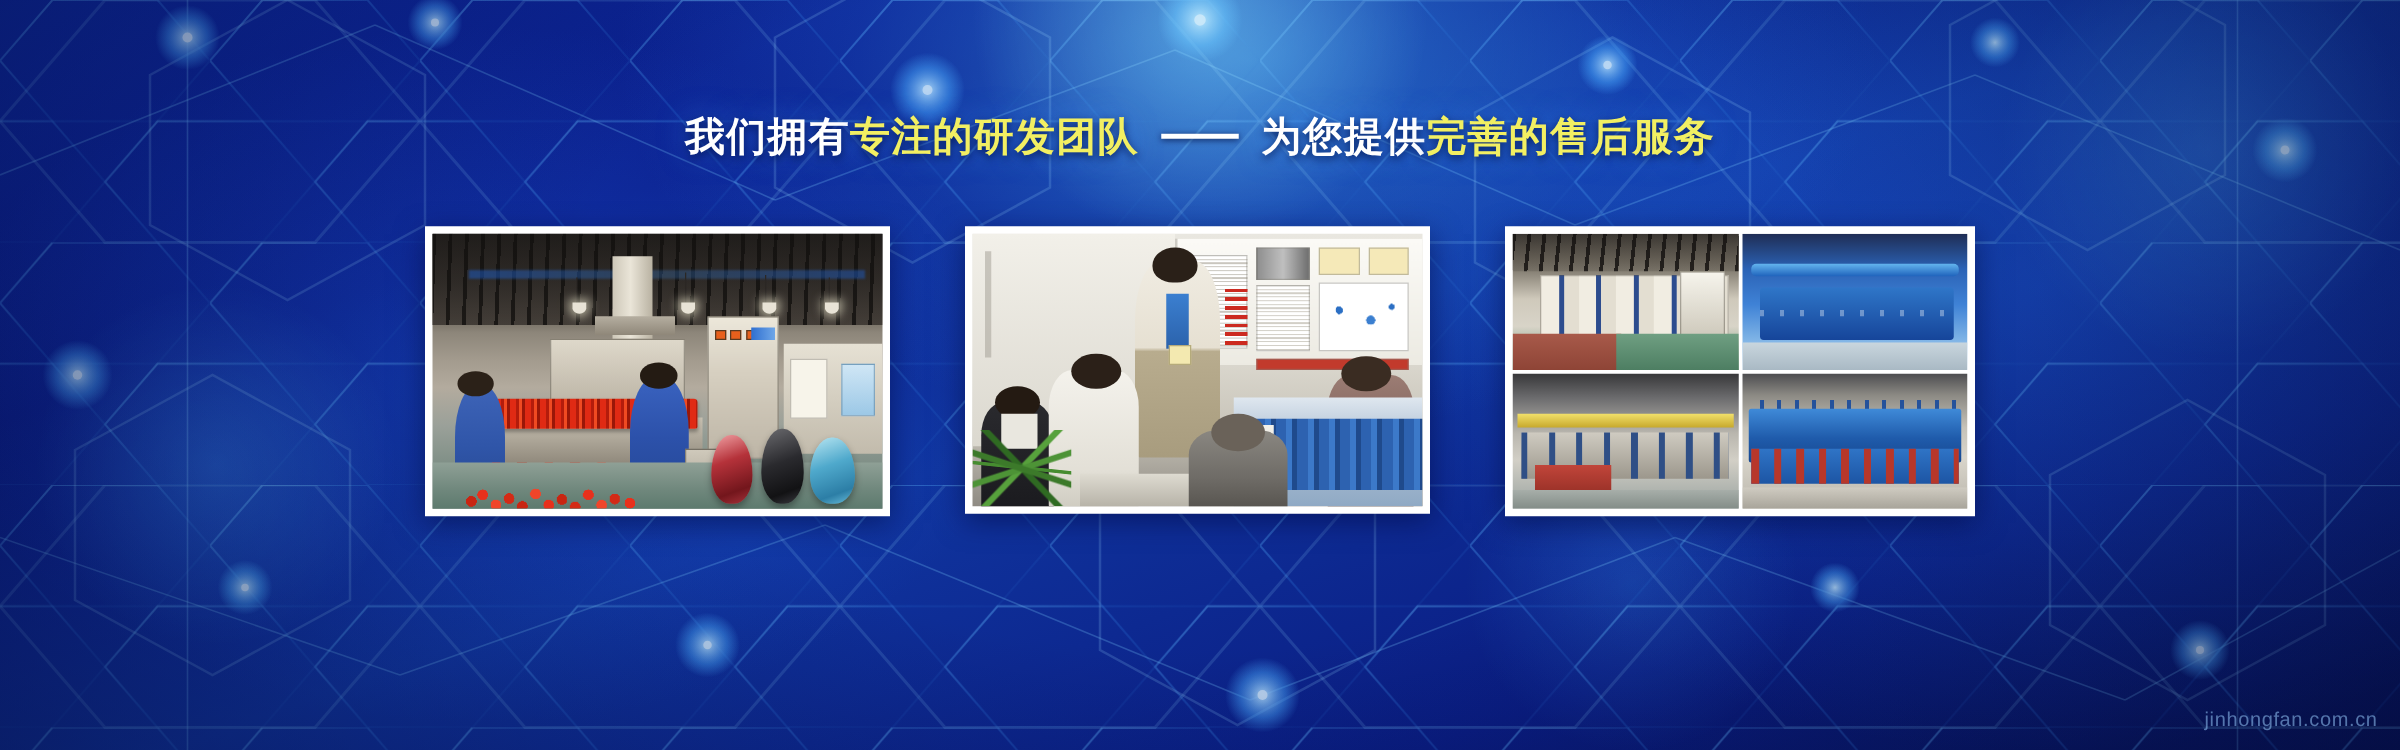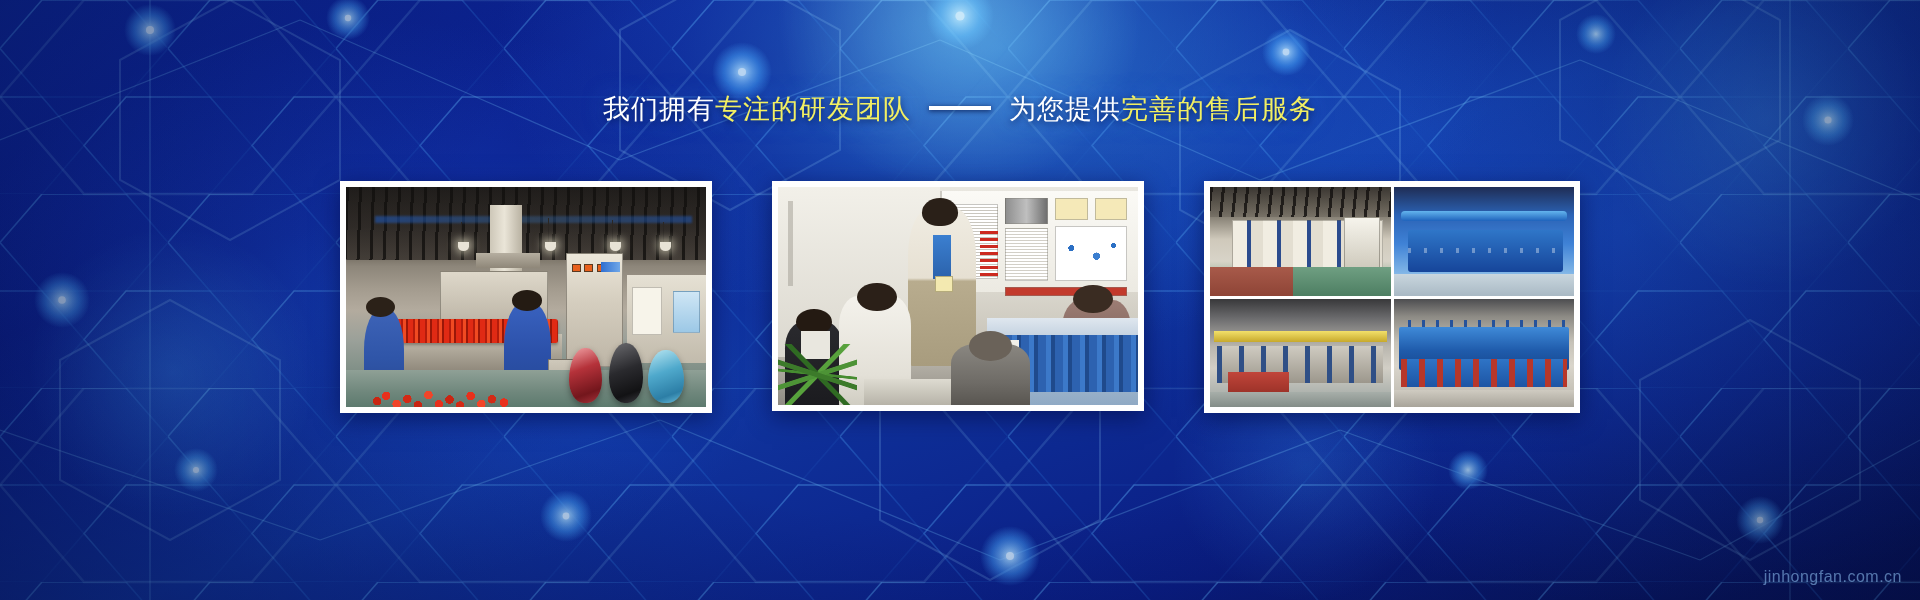--- a/index.html
+++ b/index.html
@@ -42,23 +42,23 @@
     background:radial-gradient(ellipse 1250px 700px at 50% 40%, rgba(0,0,0,0) 40%, rgba(2,8,50,0.55) 100%);
   }
 
   
   .headline {
     position:absolute;
     left:0; right:0;
     top:86px;
     text-align:center;
     white-space:nowrap;
-    font-size:27px;
+    font-size:32px;
     line-height:46px;
-    font-weight:400;
+    font-weight:700;
     letter-spacing:1px;
     color:#ffffff;
     text-shadow:0 2px 7px rgba(0,15,70,0.85), 0 0 22px rgba(60,140,255,0.55);
     z-index:6;
   }
   .headline .hl { color:#f2ef62; }
   .headline .dash {
     display:inline-block;
     vertical-align:middle;
     width:62px; height:4px;

